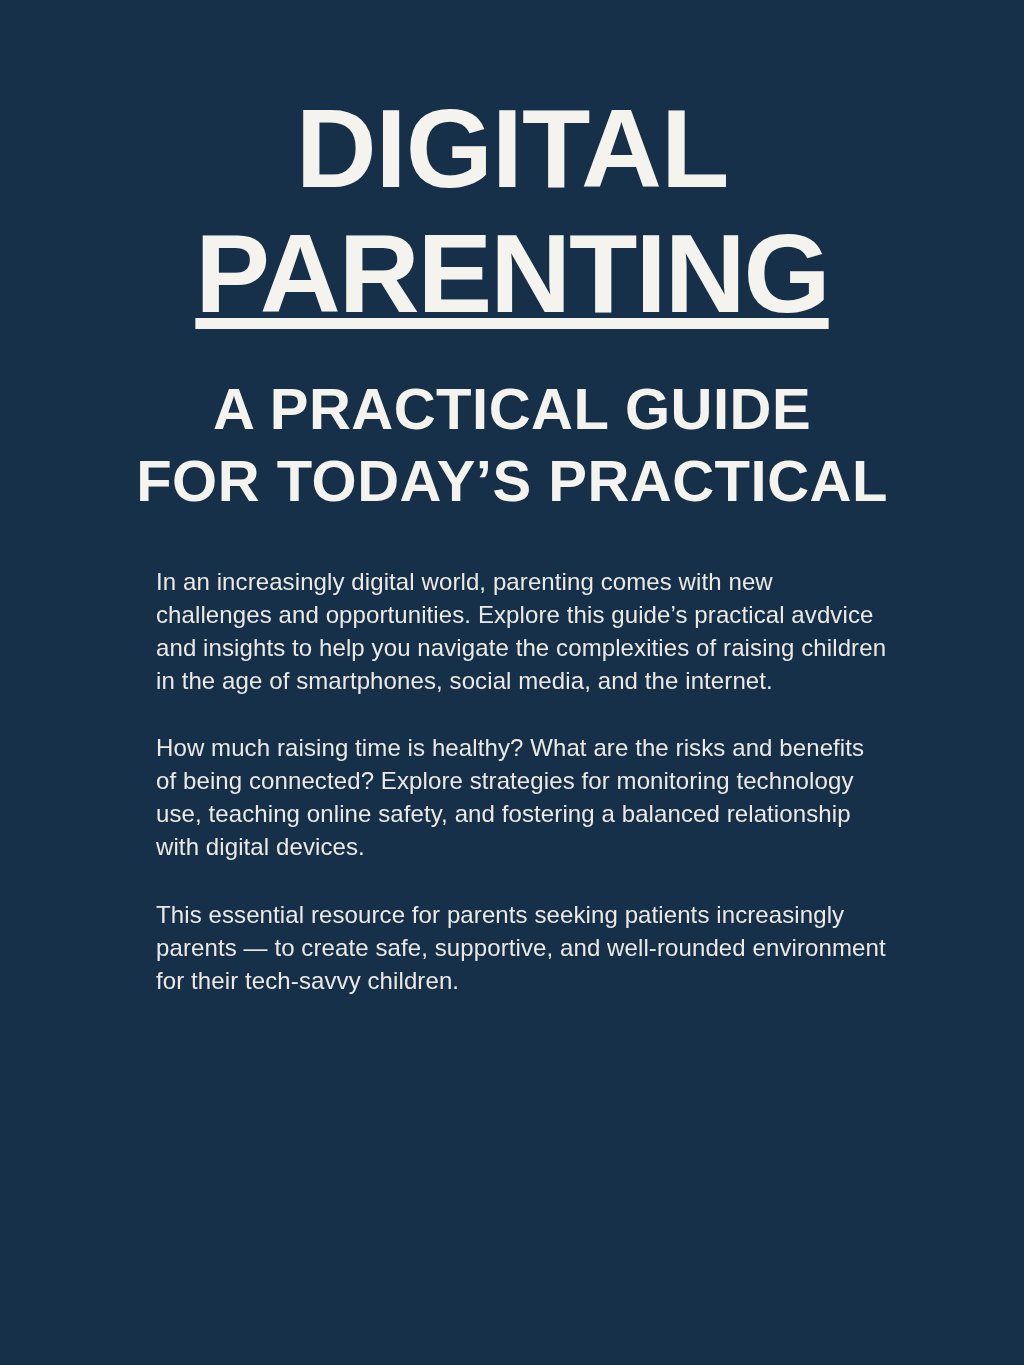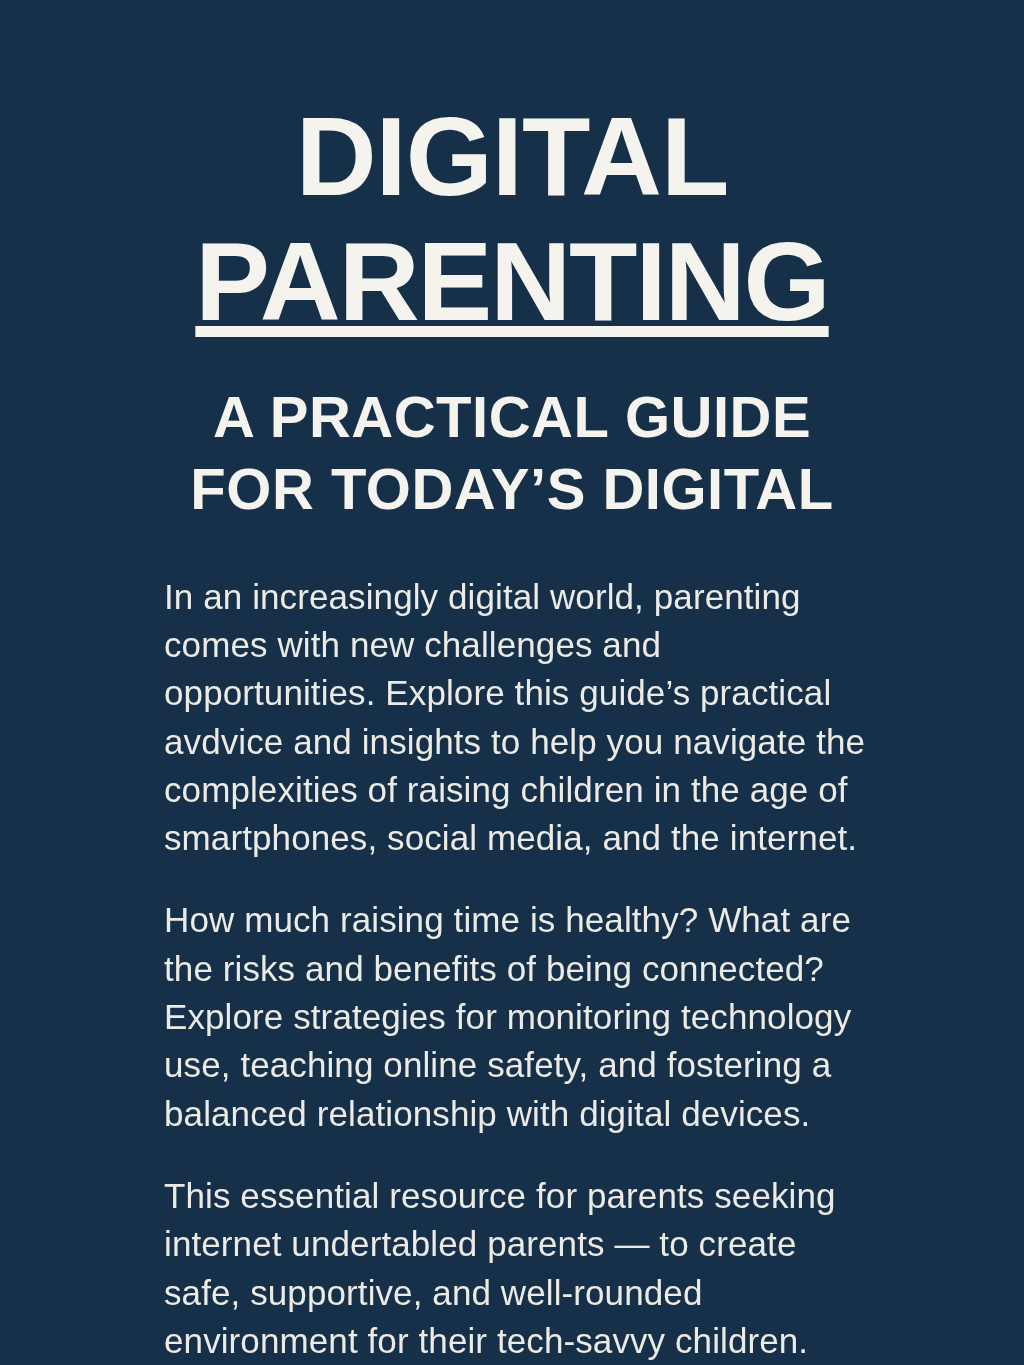--- a/index.html
+++ b/index.html
@@ -12,21 +12,21 @@
     background: #16304a;
     font-family: "Liberation Sans", sans-serif;
     overflow: hidden;
   }
   .poster {
     position: relative;
     width: 1024px;
     height: 1205px;
     background: #16304a;
     box-sizing: border-box;
-    padding: 16px;
+    padding: 8px;
   }
   .title-block {
     text-align: center;
     padding-top: 78px;
   }
   .title-line {
     color: #f4f3ee;
     font-family: "Liberation Sans", sans-serif;
     font-weight: bold;
     font-size: 112px;
@@ -51,21 +51,21 @@
     letter-spacing: 0.5px;
     margin: 0;
   }
   .body-block {
     margin: 48px 128px 0 148px;
   }
   .body-para {
     color: #eceae4;
     font-family: "Liberation Sans", sans-serif;
     font-weight: normal;
-    font-size: 35px;
+    font-size: 24px;
     line-height: 1.38;
     margin: 0 0 34px 0;
     letter-spacing: 0.1px;
     white-space: pre-line;
   }
   .body-para:last-child {
     margin-bottom: 0;
   }
 </style>
 </head>
@@ -73,22 +73,22 @@
 
 <div class="poster">
 
   <div class="title-block">
     <h1 class="title-line line1">DIGITAL</h1>
     <h1 class="title-line line2">PARENTING</h1>
   </div>
 
   <div class="subtitle-block">
     <h2 class="subtitle-line">A PRACTICAL GUIDE</h2>
-    <h2 class="subtitle-line">FOR TODAY’S DIGITAL</h2>
+    <h2 class="subtitle-line">FOR TODAY’S PRACTICAL</h2>
   </div>
 
   <div class="body-block">
     <p class="body-para">In an increasingly digital world, parenting comes with new challenges and opportunities. Explore this guide’s practical avdvice and insights to help you navigate the complexities of raising children in the age of smartphones, social media, and the internet.</p>
     <p class="body-para">How much raising time is healthy?  What are the risks and benefits of being connected? Explore strategies for monitoring technology use, teaching online safety, and fostering a balanced relationship with digital devices.</p>
-    <p class="body-para">This essential resource for parents seeking internet undertabled parents — to create safe, supportive, and well-rounded environment for their tech-savvy children.</p>
+    <p class="body-para">This essential resource for parents seeking patients increasingly parents — to create safe, supportive, and well-rounded environment for their tech-savvy children.</p>
   </div>
 
 </div>
 
 </body></html>

